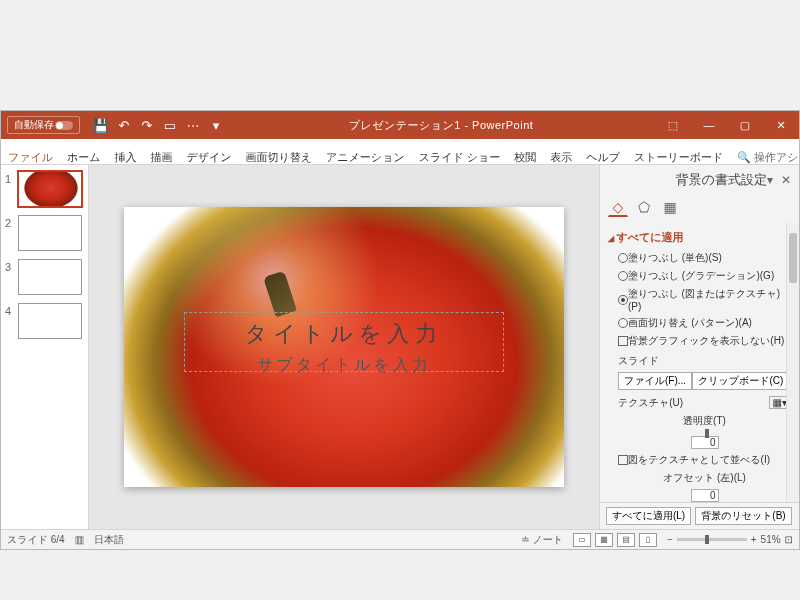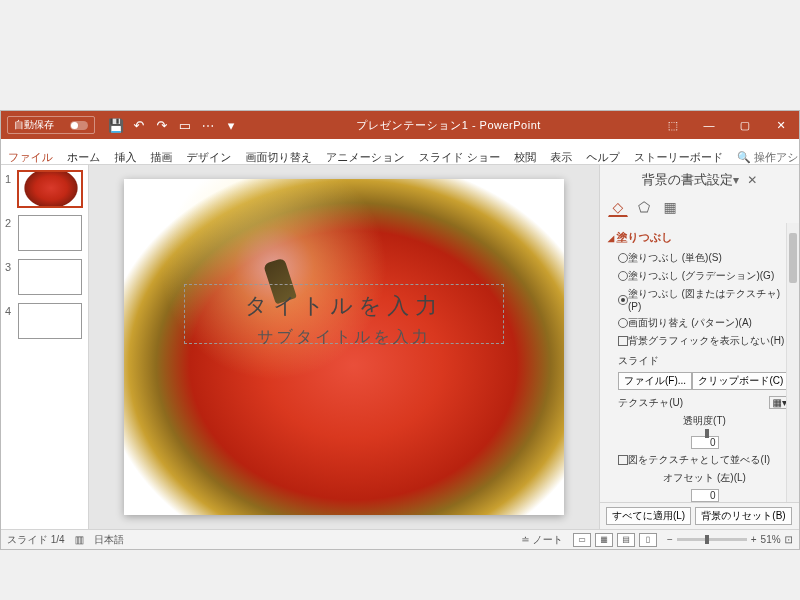--- a/index.html
+++ b/index.html
@@ -3,21 +3,21 @@
 <meta charset="utf-8">
 <style>
 * { box-sizing: border-box; margin: 0; padding: 0; font-family: "Yu Gothic UI", "Meiryo", sans-serif; }
 body { background: #f0f0f0; width: 800px; height: 600px; overflow: hidden; position: relative; }
 
 .frame { position: absolute; left: 0; top: 110px; width: 800px; height: 440px; background: #fff; border: 1px solid #bbb; }
 
 
 .title-bar { height: 28px; background: #b7472a; display: flex; align-items: center; color: #fff; font-size: 11px; }
 .title-left { display: flex; align-items: center; gap: 4px; padding-left: 6px; }
-.autosave { display: flex; align-items: center; gap: 16px; padding: 1px 6px; border: 1px solid rgba(255,255,255,0.4); border-radius: 2px; font-size: 10px; }
+.autosave { display: flex; align-items: center; gap: 1px; padding: 1px 6px; border: 1px solid rgba(255,255,255,0.4); border-radius: 2px; font-size: 10px; }
 .toggle-off { width: 18px; height: 9px; border-radius: 5px; background: rgba(255,255,255,0.35); position: relative; }
 .toggle-off::after { content:""; position:absolute; width:7px; height:7px; background:#fff; border-radius:50%; left:1px; top:1px;}
 .qat { display:flex; gap:1px; margin-left:6px; }
 .qat-btn { width:22px; height:22px; display:flex; align-items:center; justify-content:center; color:#fff; font-size:13px; }
 .title-center { flex:1; text-align:center; font-size:11px; letter-spacing:0.5px; }
 .title-right { display:flex; }
 .win-btn { width:36px; height:28px; display:flex; align-items:center; justify-content:center; color:#fff; font-size:11px; }
 
 
 .ribbon-tabs { height:26px; background:#fff; border-bottom:1px solid #d4d4d4; display:flex; align-items:stretch; font-size:11px; color:#333; }
@@ -32,33 +32,33 @@
 .thumbs { width:88px; background:#fff; border-right:1px solid #d4d4d4; padding:4px 2px; }
 .thumb-row { display:flex; gap:3px; margin-bottom:4px; padding:2px;}
 .thumb-row.active { }
 .thumb-num { font-size:11px; color:#666; width:10px; padding-top:2px;}
 .thumb { width:64px; height:36px; border:1px solid #999; background:#fff; }
 .thumb-row.active .thumb { outline:2px solid #c43e1c; outline-offset:-1px; }
 .thumb.apple { background: radial-gradient(ellipse 40px 30px at 32px 16px, #d93a2b 0%, #c22815 40%, #8a1f0f 65%, #fff 68%); }
 
 
 .canvas { flex:1; display:flex; align-items:center; justify-content:center; background:#e6e6e6; position:relative; }
-.slide { width:440px; height:336px; background:#fff; box-shadow:0 2px 8px rgba(0,0,0,0.3); position:relative; overflow:hidden; }
+.slide { width:440px; height:280px; background:#fff; box-shadow:0 2px 8px rgba(0,0,0,0.3); position:relative; overflow:hidden; }
 .apple-bg { position:absolute; inset:-14px; background:
   radial-gradient(circle at 35% 28%, rgba(255,255,255,0.55) 0%, rgba(255,230,130,0.4) 10%, transparent 28%),
   radial-gradient(ellipse 340px 280px at 52% 55%, #e94f3a 0%, #d9381f 26%, #b8220f 48%, #8d6b1e 58%, #c9a030 66%, #fff 74%);
 }
 .apple-bg::after{ content:""; position:absolute; left:34%; top:26%; width:22px; height:42px; background:linear-gradient(160deg,#4a3a1a,#6b5a2a); border-radius:6px 6px 3px 3px; transform:rotate(-18deg);}
 .title-box { position:absolute; left:60px; top:105px; width:320px; height:60px; border:1px dashed #999; text-align:center; }
 .title-box .t1 { font-size:22px; letter-spacing:6px; color:#444; margin-top:6px; font-weight:300;}
 .title-box .t2 { font-size:16px; letter-spacing:3px; color:#555; margin-top:6px;}
 
 
 .pane { width:200px; background:#f3f3f3; border-left:1px solid #d4d4d4; display:flex; flex-direction:column; font-size:11px; color:#333; }
-.pane-head { display:flex; align-items:center; justify-content:center; padding:6px 8px; }
+.pane-head { display:flex; align-items:center; justify-content:flex-end; padding:6px 8px; }
 .pane-title { color:#217346; font-size:13px; }
 .pane-title.pp { color:#444; }
 .pane-close { display:flex; gap:8px; color:#666; font-size:12px;}
 .pane-icons { display:flex; gap:6px; padding:2px 8px 6px; }
 .pane-icon { width:20px; height:20px; display:flex; align-items:center; justify-content:center; border:1px solid transparent; color:#666; font-size:14px;}
 .pane-icon.active { border-bottom:2px solid #b7472a; color:#b7472a;}
 .pane-body { flex:1; overflow:auto; padding:4px 8px 8px 8px; position:relative;}
 .section-head { color:#b7472a; font-size:11px; font-weight:bold; margin:3px 0 4px; }
 .section-head::before { content:"◢ "; font-size:8px;}
 .radio-row, .check-row { display:flex; align-items:center; padding:2px 0 2px 10px; font-size:10px; }
@@ -176,21 +176,21 @@
       </div>
       <div class="pane-icons">
         <div class="pane-icon active">◇</div>
         <div class="pane-icon">⬠</div>
         <div class="pane-icon">▦</div>
       </div>
       <div class="pane-body">
         <div class="scrollbar-v">
             <div class="sb-thumb"></div>
           </div>
-        <div class="section-head">塗りつぶし</div>
+        <div class="section-head">すべてに適用</div>
 
         <label class="radio-row">
             <span class="radio"></span>
             <span>塗りつぶし (単色)(S)</span>
           </label>
         <label class="radio-row">
             <span class="radio"></span>
             <span>塗りつぶし (グラデーション)(G)</span>
           </label>
         <label class="radio-row">
@@ -237,21 +237,21 @@
         </div>
       </div>
       <div class="pane-footer">
         <button class="small-btn">すべてに適用(L)</button>
         <button class="small-btn">背景のリセット(B)</button>
       </div>
     </div>
   </div>
 
   <div class="status">
-    <span>スライド 1/4</span>
+    <span>スライド 6/4</span>
     <span>▥</span>
     <span>日本語</span>
     <span class="spacer"></span>
     <span>≐ <span>ノート</span></span>
     <div class="view-btns">
       <div class="view-btn">▭</div>
       <div class="view-btn">▦</div>
       <div class="view-btn">▤</div>
       <div class="view-btn">▯</div>
     </div>

